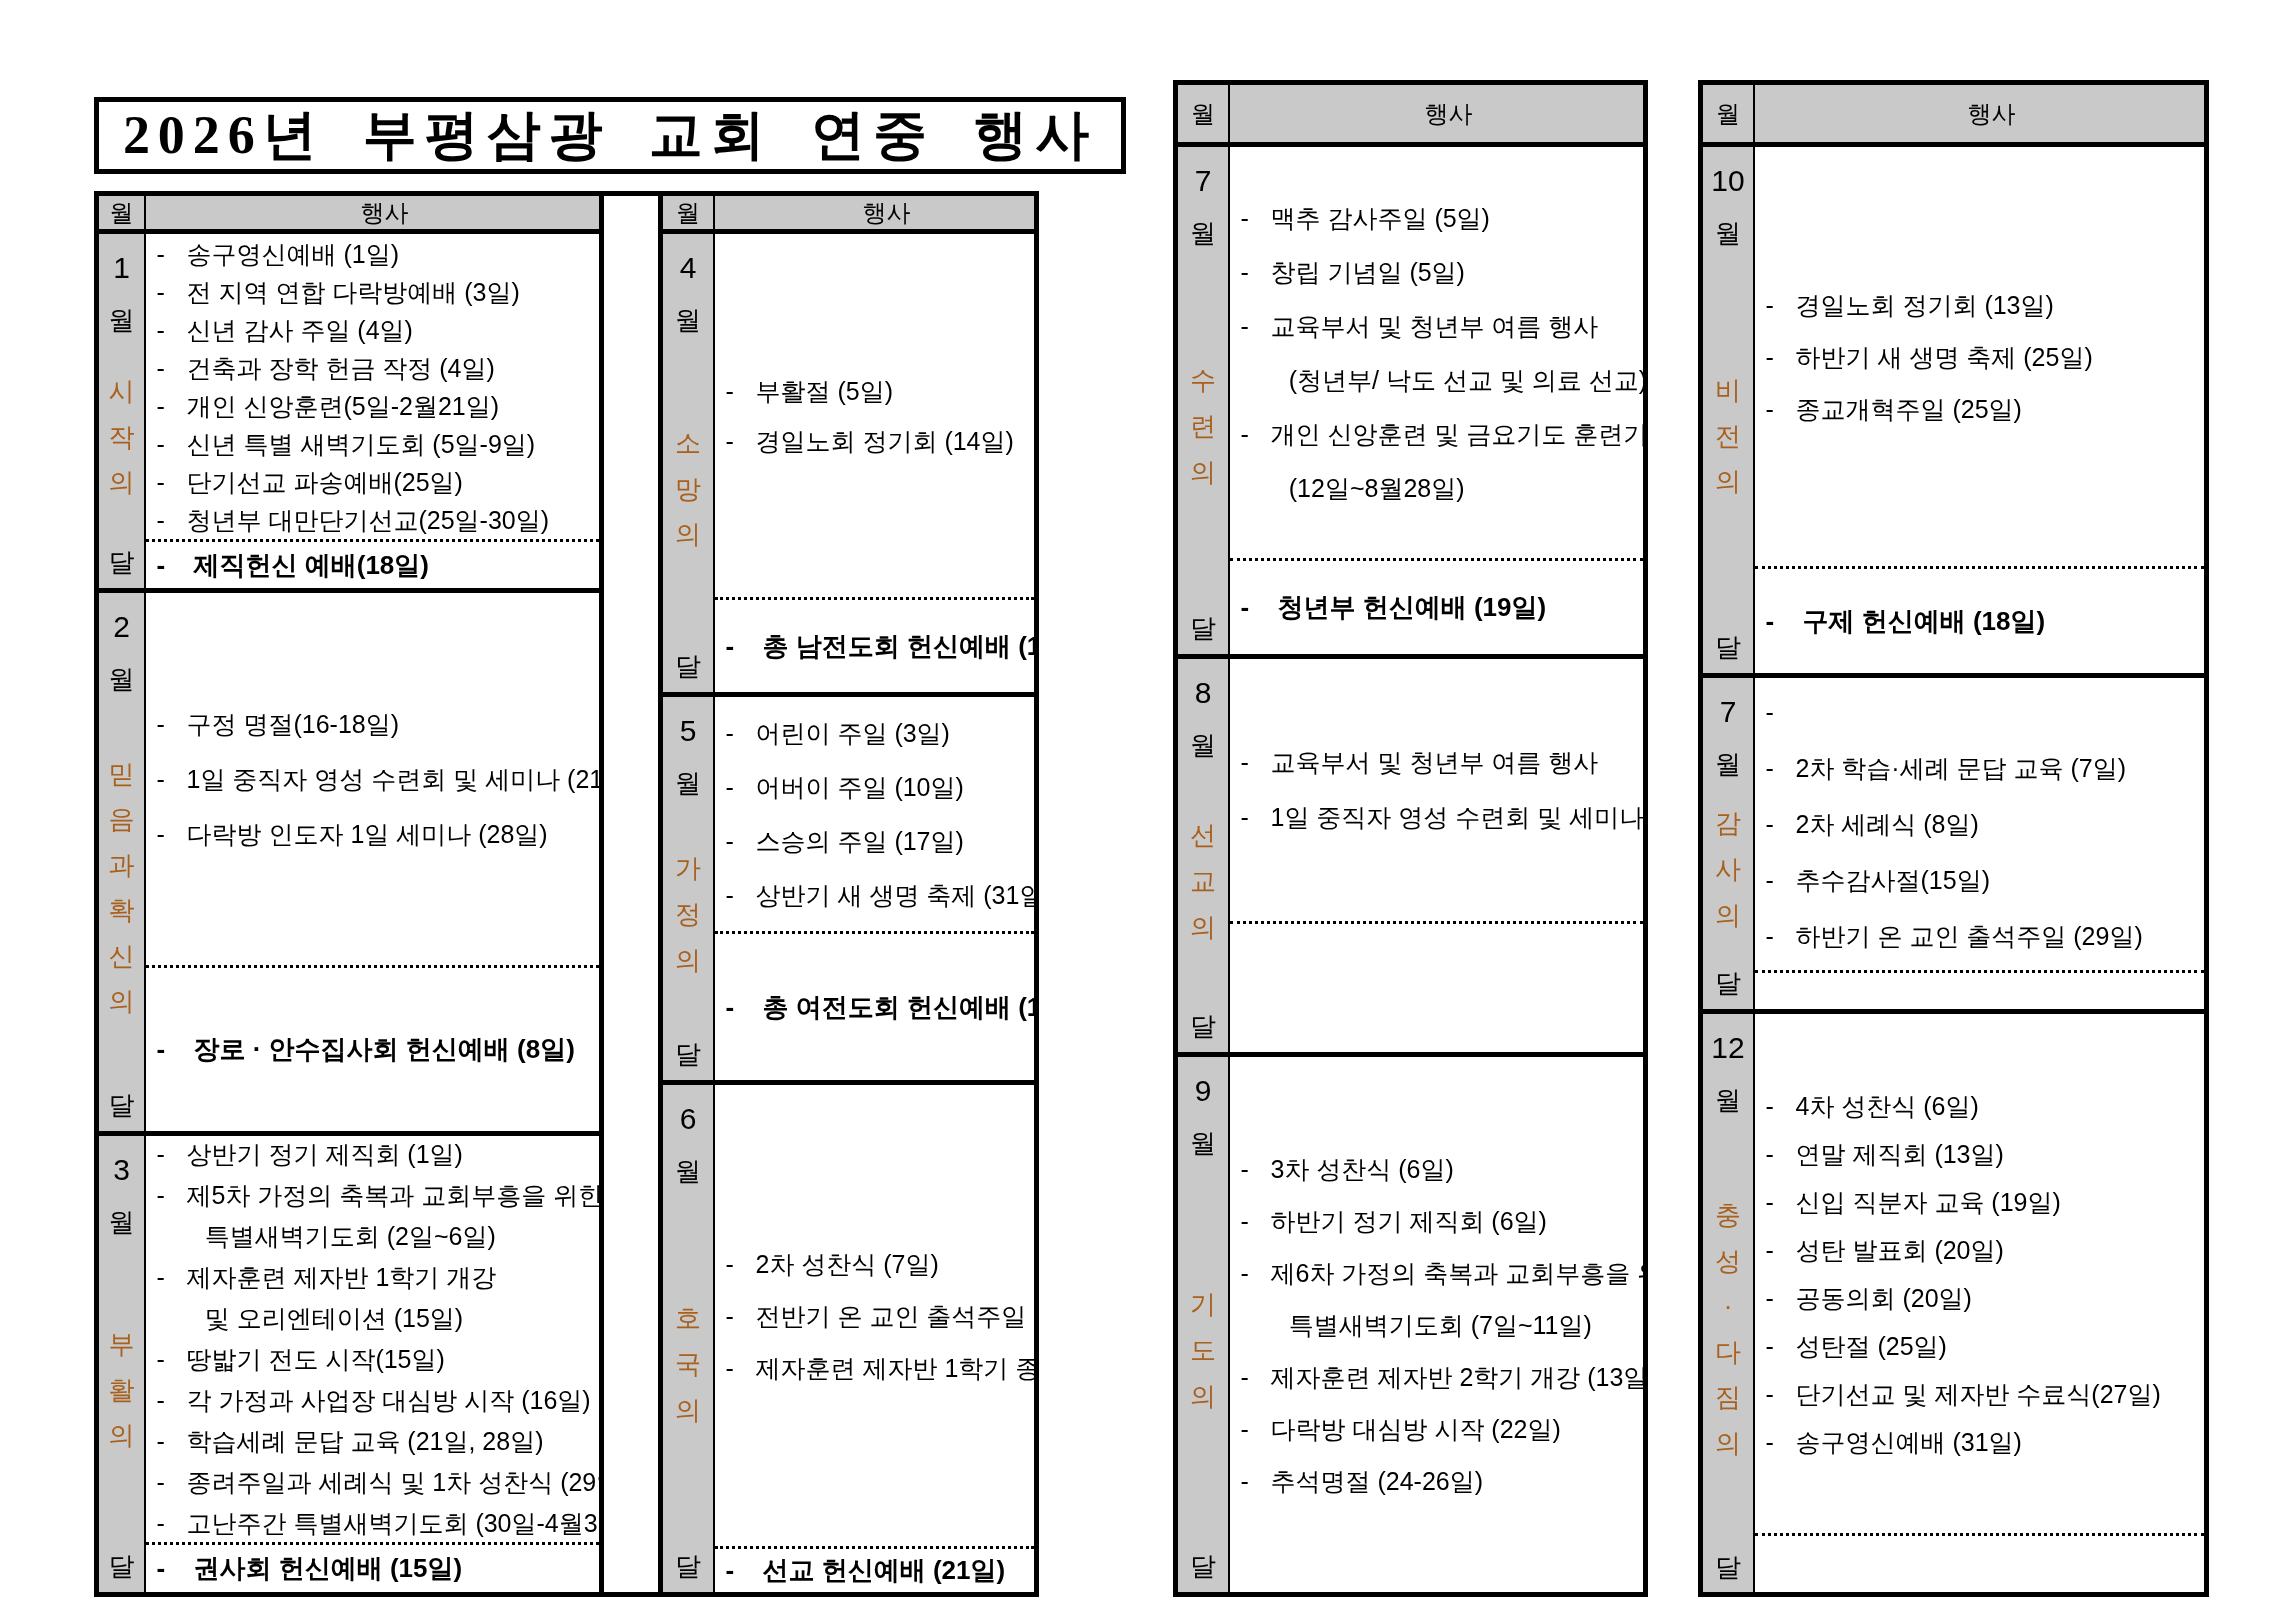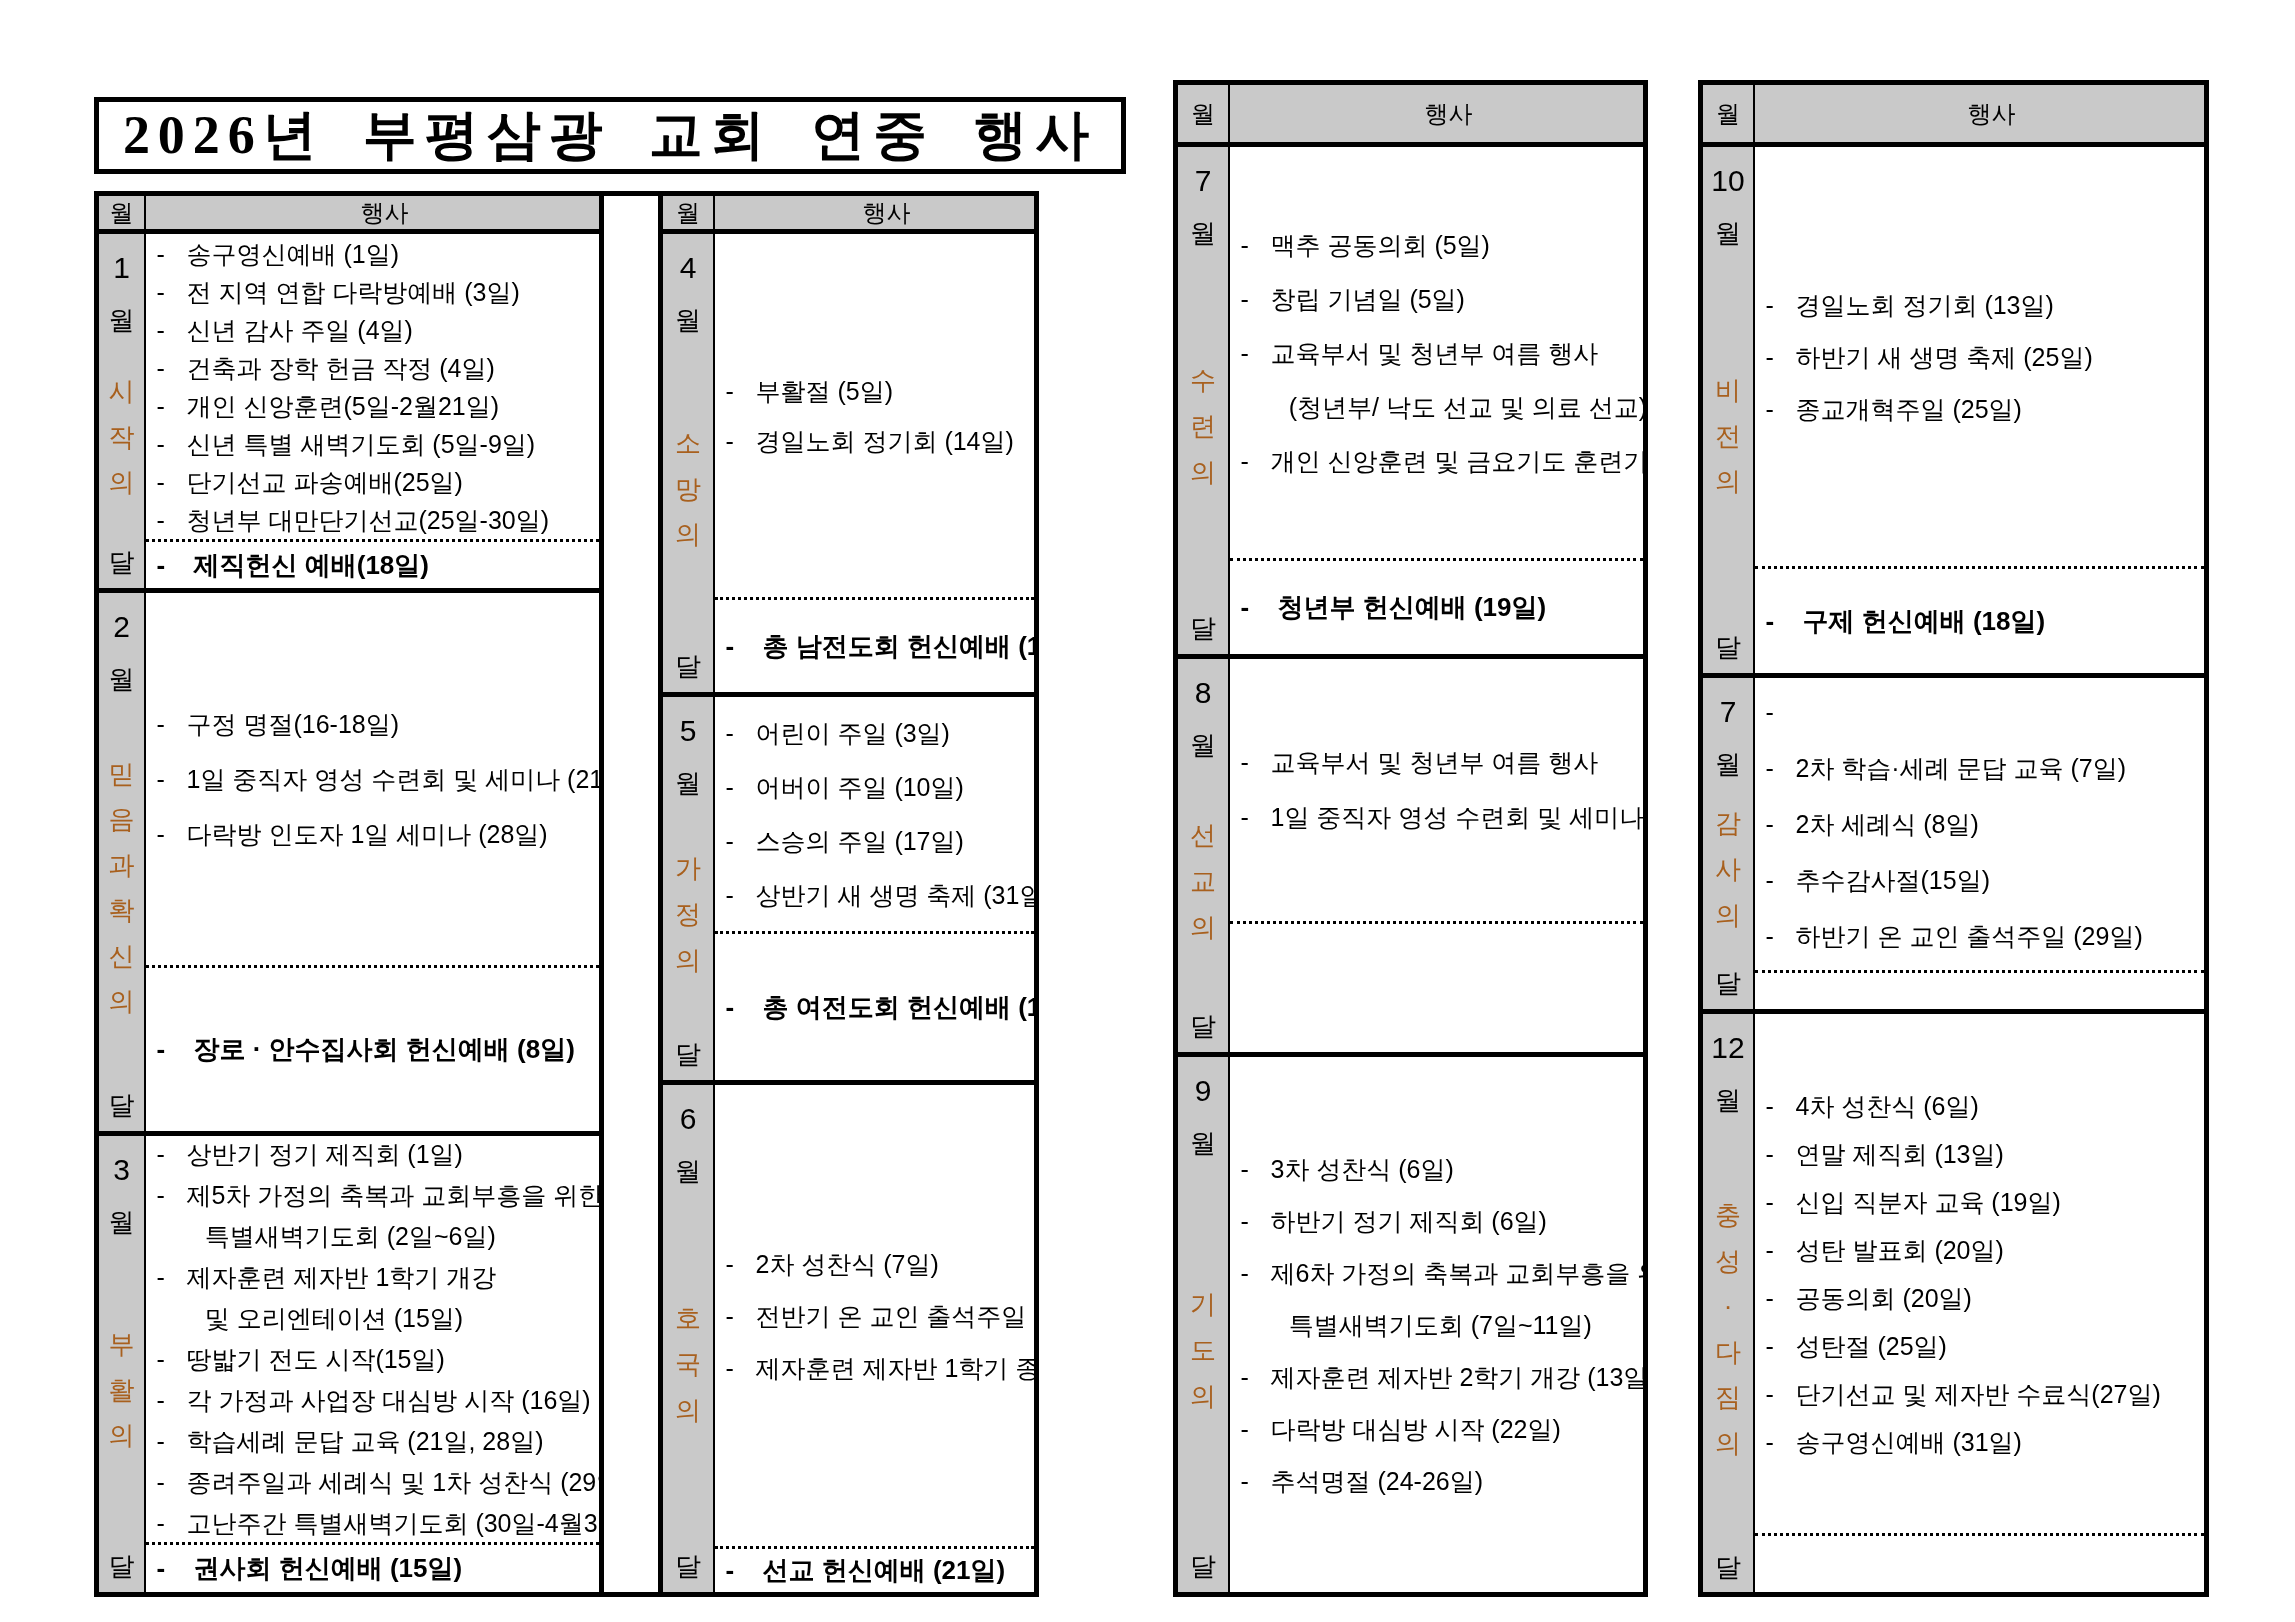--- a/index.html
+++ b/index.html
@@ -383,37 +383,41 @@
                 <div>수</div>
                 <div>련</div>
                 <div>의</div>
               </div>
               <div class="mdal">달</div>
             </div>
             <div class="ecol">
               <div class="emain">
                 <div class="eline" style="line-height: 54px;">
                   <span class="edash">-</span>
-                  <span class="etext">맥추 공동의회 (5일)</span>
+                  <span class="etext">맥추 감사주일 (5일)</span>
                 </div>
                 <div class="eline" style="line-height: 54px;">
                   <span class="edash">-</span>
                   <span class="etext">창립 기념일 (5일)</span>
                 </div>
                 <div class="eline" style="line-height: 54px;">
                   <span class="edash">-</span>
                   <span class="etext">교육부서 및 청년부 여름 행사</span>
                 </div>
                 <div class="eline cont" style="line-height: 54px;">
                   <span class="edash"></span>
                   <span class="etext">(청년부/ 낙도 선교 및 의료 선교)</span>
                 </div>
                 <div class="eline" style="line-height: 54px;">
                   <span class="edash">-</span>
                   <span class="etext">개인 신앙훈련 및 금요기도 훈련기간</span>
+                </div>
+                <div class="eline cont" style="line-height: 54px;">
+                  <span class="edash"></span>
+                  <span class="etext">(12일~8월28일)</span>
                 </div>
               </div>
               <div class="ded" style="height: 96px;">
                 <span class="edash">-</span>
                 <span class="etext">청년부 헌신예배 (19일)</span>
               </div>
             </div>
           </div>
           <div class="mrow" style="height: 398px;">
             <div class="mcol" style="width: 52px;">

